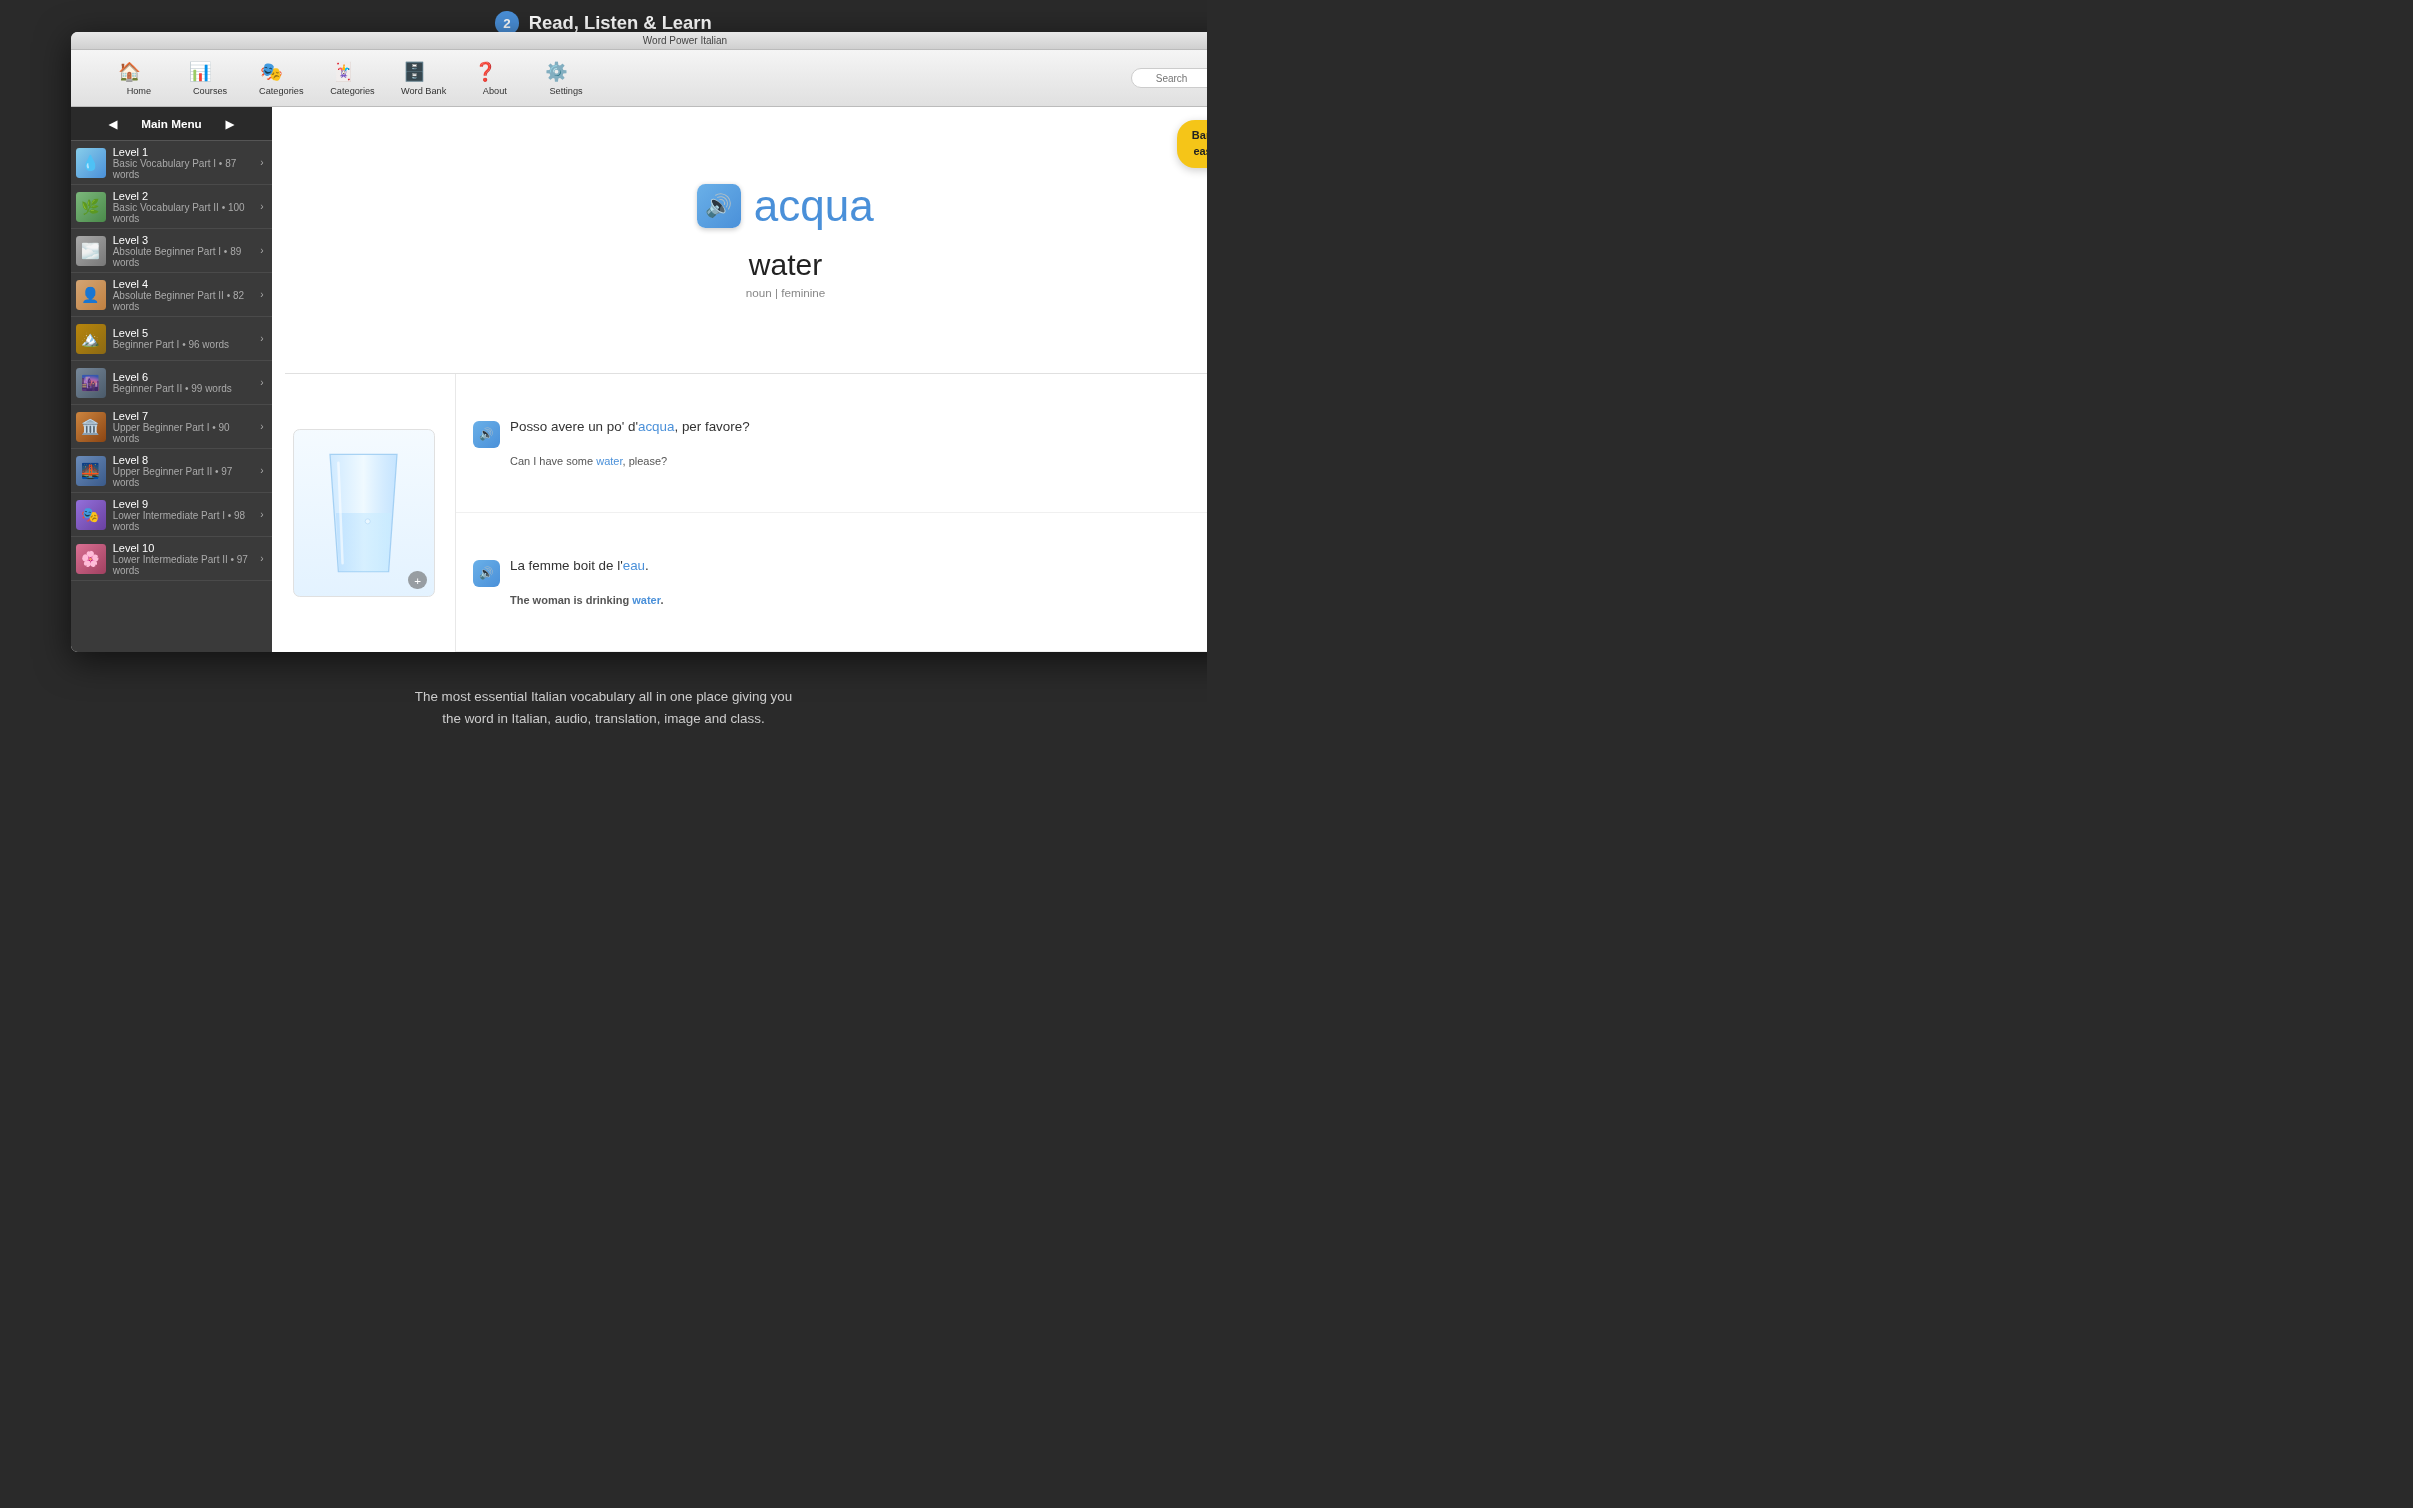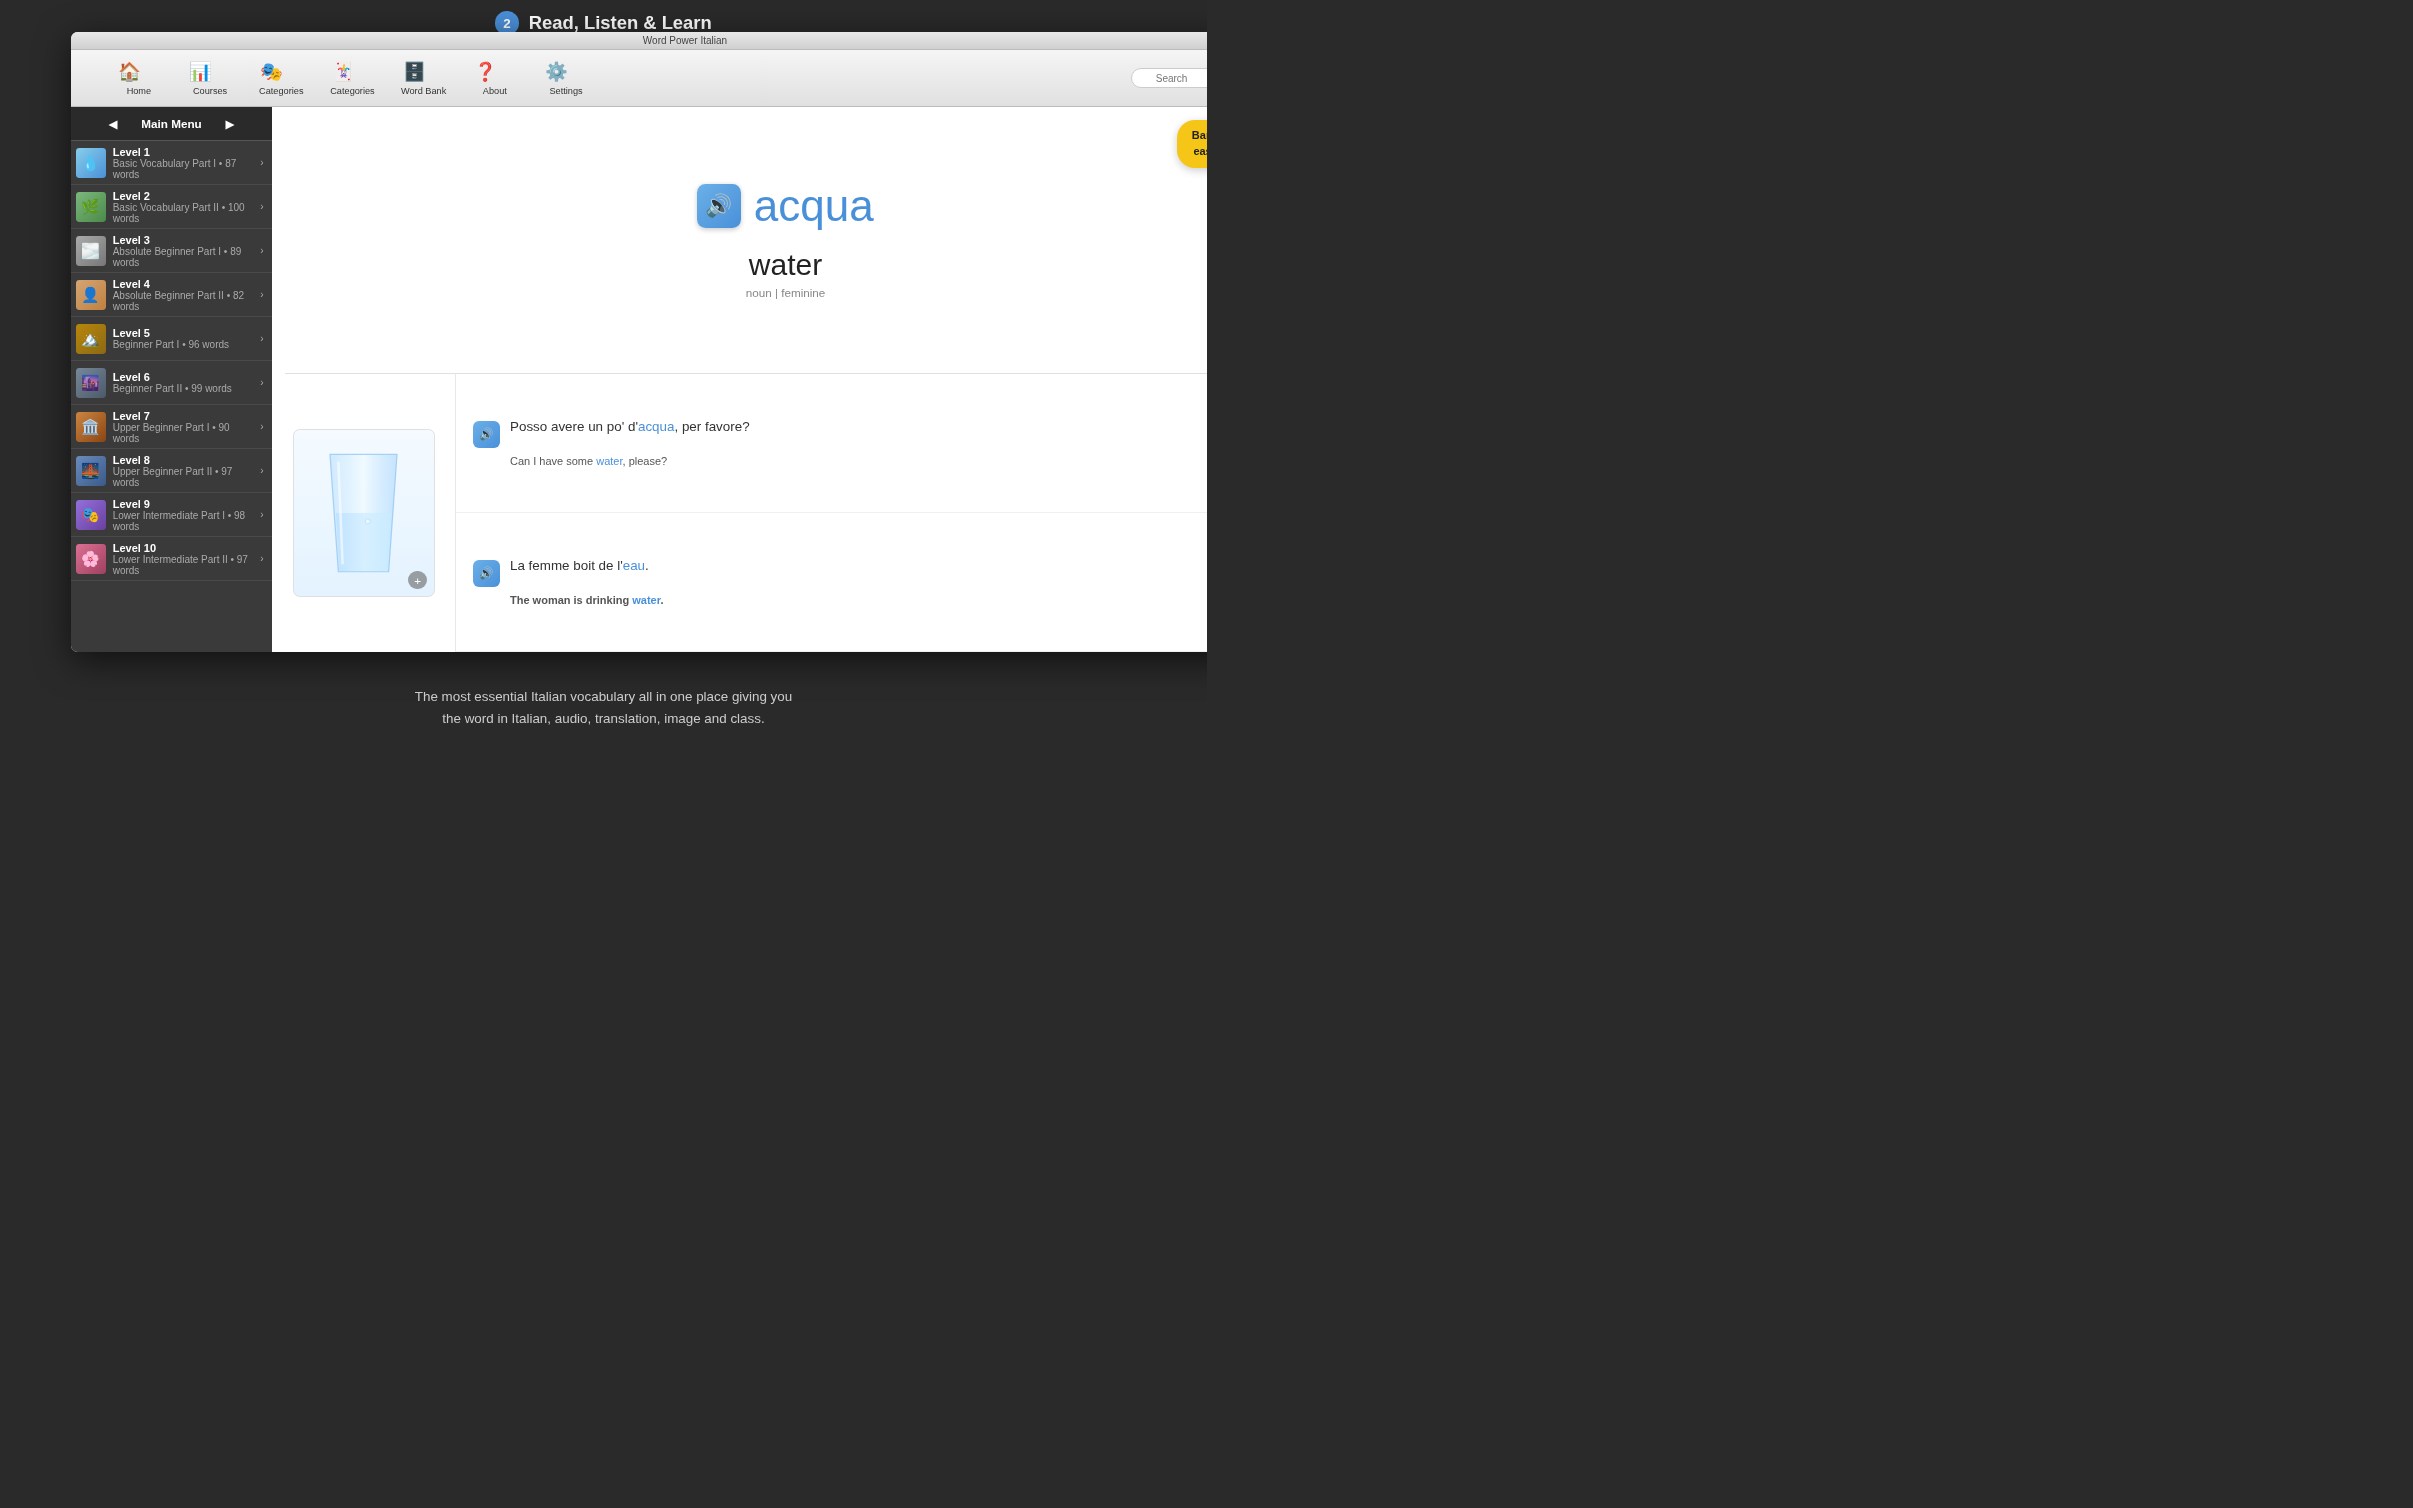--- a/index.html
+++ b/index.html
@@ -185,21 +185,21 @@
       justify-content: center;
       font-size: 15px;
       overflow: hidden;
     }
     .sidebar-item-text {
       flex: 1;
     }
     .sidebar-item-title {
       color: white;
       font-size: 11px;
-      font-weight: 700;
+      font-weight: 400;
     }
     .sidebar-item-subtitle {
       color: #aaa;
       font-size: 10px;
     }
     .sidebar-chevron {
       color: #aaa;
       font-size: 10px;
     }
 

